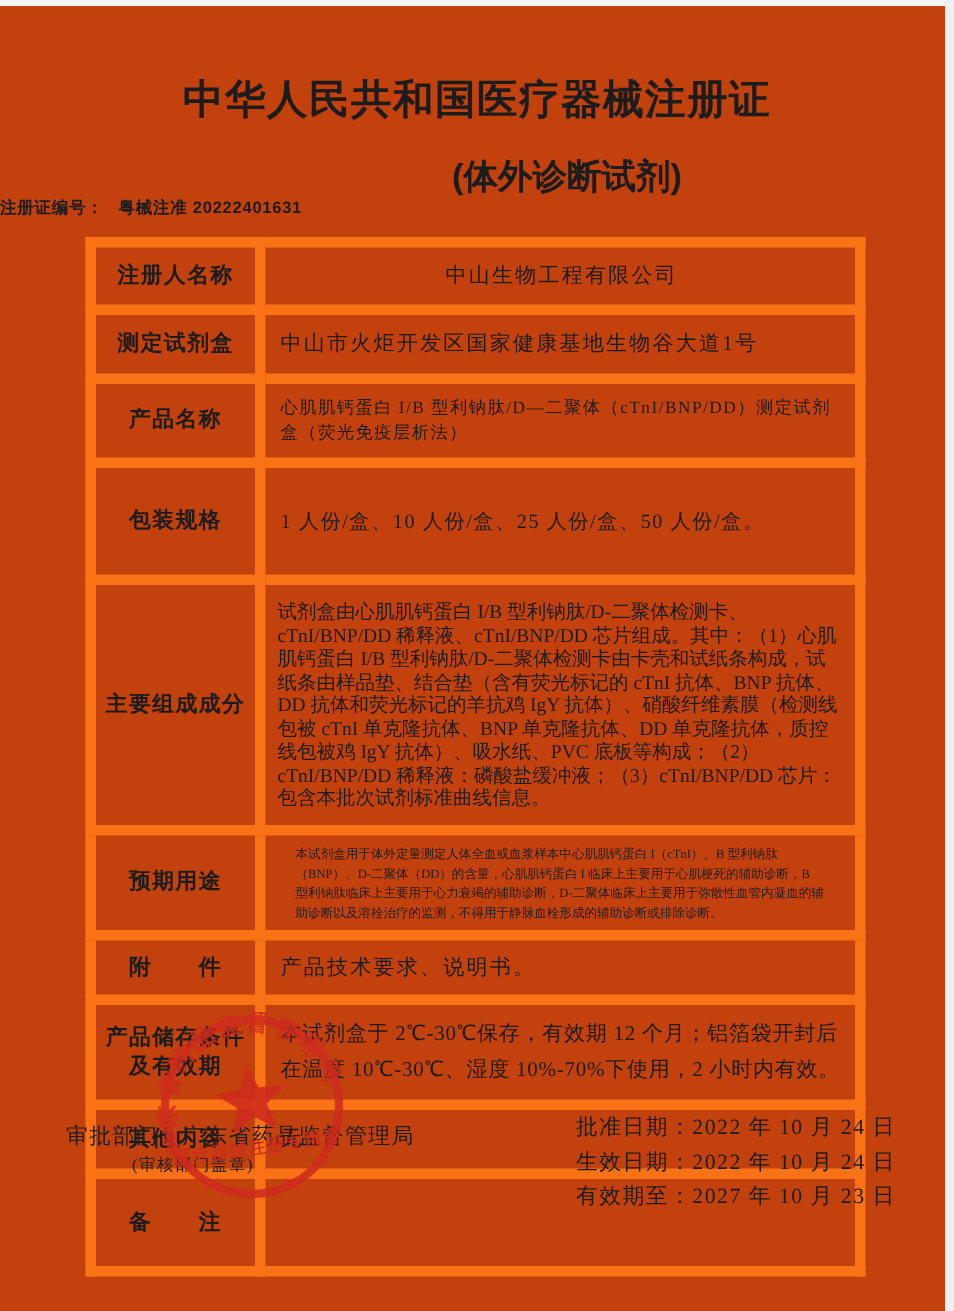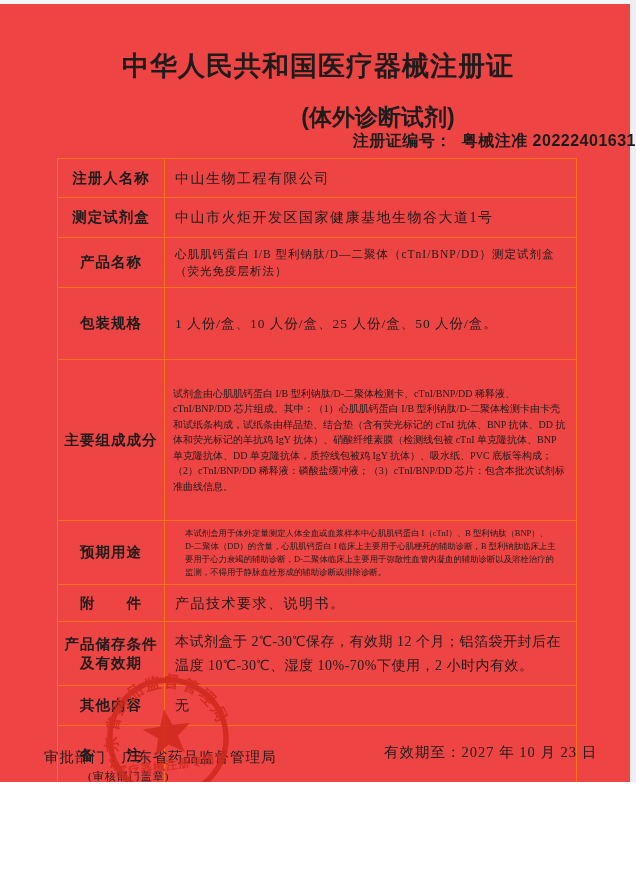--- a/index.html
+++ b/index.html
@@ -1,71 +1,71 @@
 <!DOCTYPE html>
 <html><head>
 <meta charset="utf-8">
 <style>
   html,body{margin:0;padding:0;background:#ffffff;}
   .page{
     position:relative;
-    width:636px;height:782px;
-    background:#ef4444;
+    width:636px;height:874px;
+    background:#c2410c;
     font-family:"Liberation Serif", serif;
     color:#1c1c1c;
     overflow:hidden;
   }
   .edge-right{position:absolute;top:0;right:0;width:6px;height:100%;background:#edeff1;}
   .edge-top{position:absolute;top:0;left:0;width:100%;height:4px;background:#f4f6f8;}
 
   .title{
     position:absolute;top:48px;left:0;width:100%;
     text-align:center;font-size:27px;font-weight:bold;
     font-family:"Liberation Sans", sans-serif;
     letter-spacing:1px;margin:0;
   }
   .subtitle{
     position:absolute;top:90px;left:0;width:100%;
     text-align:center;font-size:23px;font-weight:bold;
     font-family:"Liberation Sans", sans-serif;margin:12px;padding-left:48px;
   }
   .regline{
     position:absolute;top:131px;left:0;width:100%;
-    text-align:right;font-size:16px;font-weight:bold;
+    text-align:left;font-size:11px;font-weight:bold;
     font-family:"Liberation Sans", sans-serif;letter-spacing:.5px;
   }
   .regline .regno{margin-left:10px;}
 
   table.doc-table{
     position:absolute;left:57px;top:158px;width:520px;
     border-collapse:collapse;table-layout:fixed;
   }
   .doc-table td{
-    border:1px solid #f97316;
+    border:7px solid #f97316;
     vertical-align:middle;
     overflow:hidden;
   }
   .doc-table td.lbl{
     width:104px;text-align:center;font-weight:bold;
     font-family:"Liberation Sans", sans-serif;
     font-size:14.5px;letter-spacing:1px;
     white-space:pre-line;line-height:19px;
   }
   .doc-table td.val{
     padding:3px 8px 3px 10px;
     font-size:14px;letter-spacing:1.5px;line-height:19px;
   }
-  tr.r1 td{height:32px;} tr.r2 td{height:34px;} tr.r3 td{height:33px;}
+  tr.r1 td{height:32px;text-align:center;} tr.r2 td{height:34px;} tr.r3 td{height:33px;}
   tr.r4 td{height:43px;} tr.r5 td{height:65px;} tr.r6 td{height:148px;}
   tr.r7 td{height:55px;} tr.r8 td{height:30px;} tr.r9 td{height:57px;}
   tr.r10 td{height:33px;margin-top:35px;} tr.r11 td{height:52px;}
 
   tr.r4 td.val{font-size:11.5px;letter-spacing:1px;line-height:17px;}
   tr.r5 td.val{font-size:13.5px;letter-spacing:1px;margin-left:36px;}
-  tr.r6 td.val{font-size:10px;letter-spacing:0;line-height:15.5px;padding:6px 8px;}
+  tr.r6 td.val{font-size:13px;letter-spacing:0;line-height:15.5px;padding:6px 8px;}
   tr.r7 td.val{font-size:8.4px;letter-spacing:0;line-height:13px;padding:4px 20px;}
   tr.r9 td.val{letter-spacing:.5px;line-height:24px;}
 
   .approval{
     position:absolute;left:44px;top:748px;
     font-size:14.5px;letter-spacing:1px;
   }
   .stamp-note{
     position:absolute;left:88px;top:769px;
     font-size:11px;letter-spacing:1px;
@@ -142,20 +142,26 @@
         <td class="val"></td>
       </tr>
     </tbody>
   </table>
 
   <div class="approval">审批部门：广东省药品监督管理局</div>
   <div class="stamp-note">(审核部门盖章)</div>
 
   <div class="dates">
     <div class="dline">
+      <span>批准日期：</span><span>2022 年 10 月 24 日</span>
+    </div>
+    <div class="dline">
+      <span>生效日期：</span><span>2022 年 10 月 24 日</span>
+    </div>
+    <div class="dline">
       <span>有效期至：</span><span>2027 年 10 月 23 日</span>
     </div>
   </div>
 
   <svg class="seal" viewBox="-72 -72 144 144" aria-hidden="true">
     <defs>
       <path id="sealArc" d="M -44.8 25.5 A 51.5 51.5 0 1 1 44.8 25.5" fill="none"></path>
     </defs>
     <circle cx="0" cy="0" r="58" fill="none" stroke="#cf2a1e" stroke-width="5.5"></circle>
     <polygon points="0,-29 -6.2,-12.5 -23.8,-11.7 -10,-0.8 -14.7,16.2 0,6.5 14.7,16.2 10,-0.8 23.8,-11.7 6.2,-12.5" fill="#cf2a1e"></polygon>

